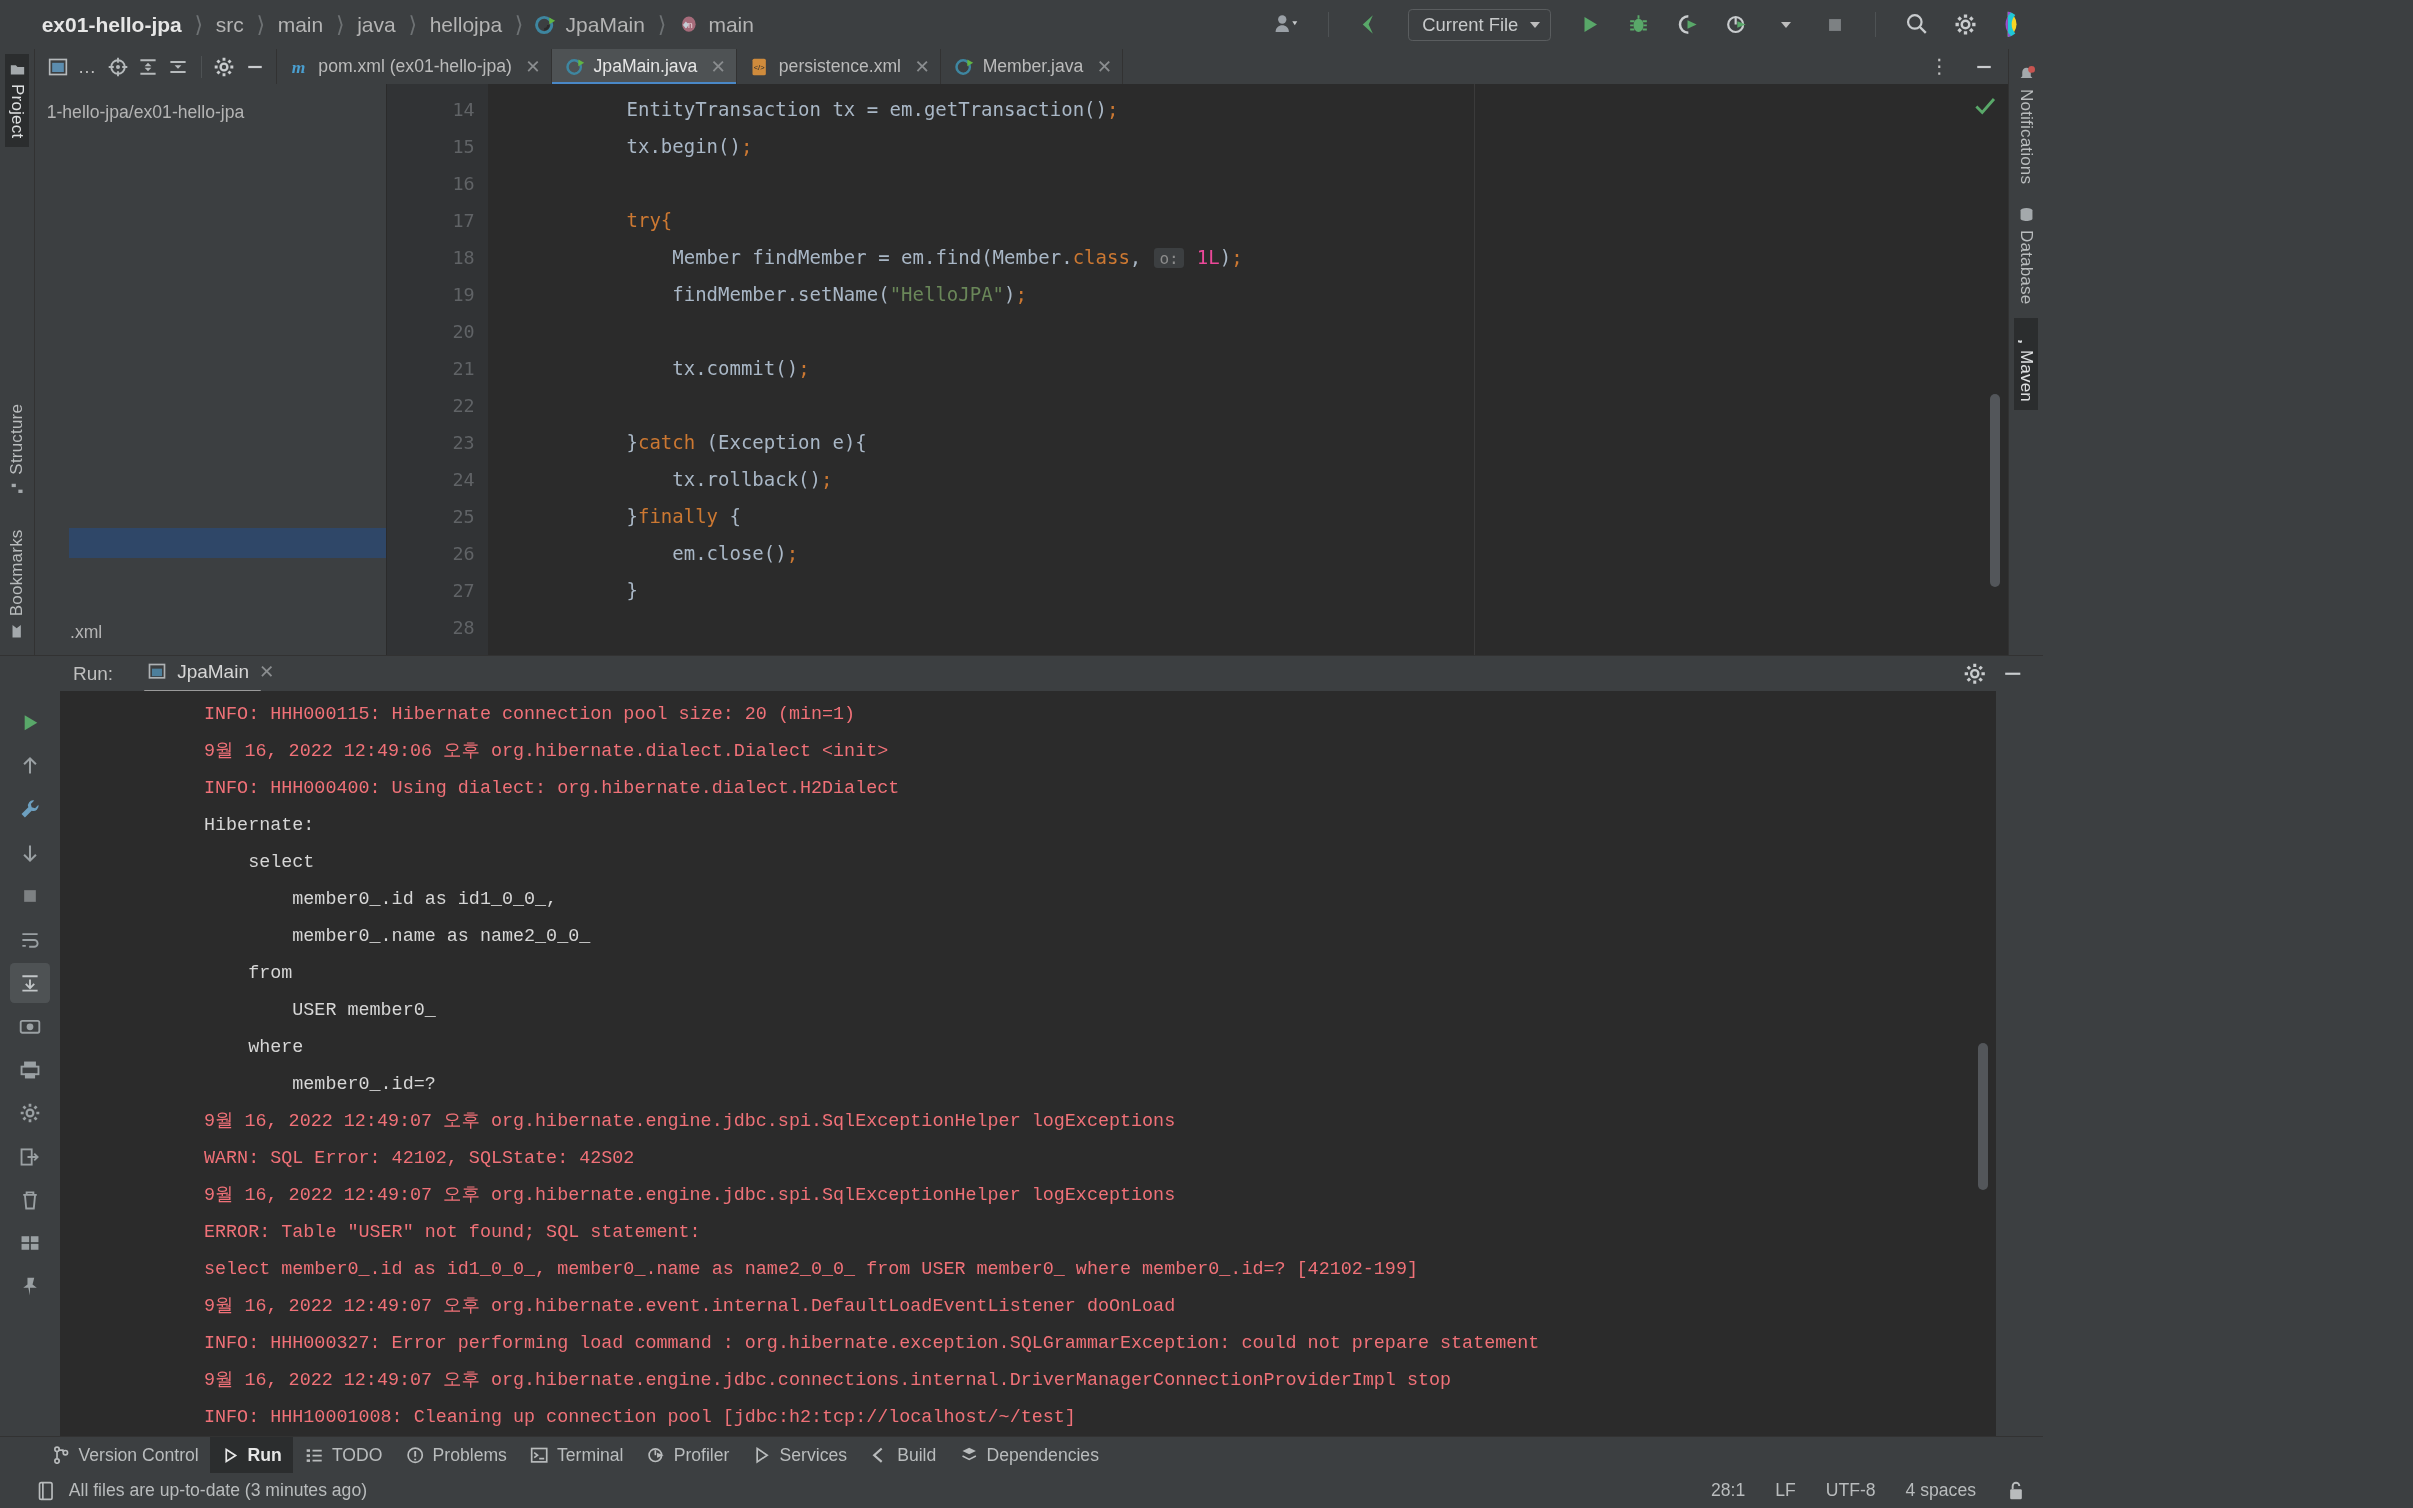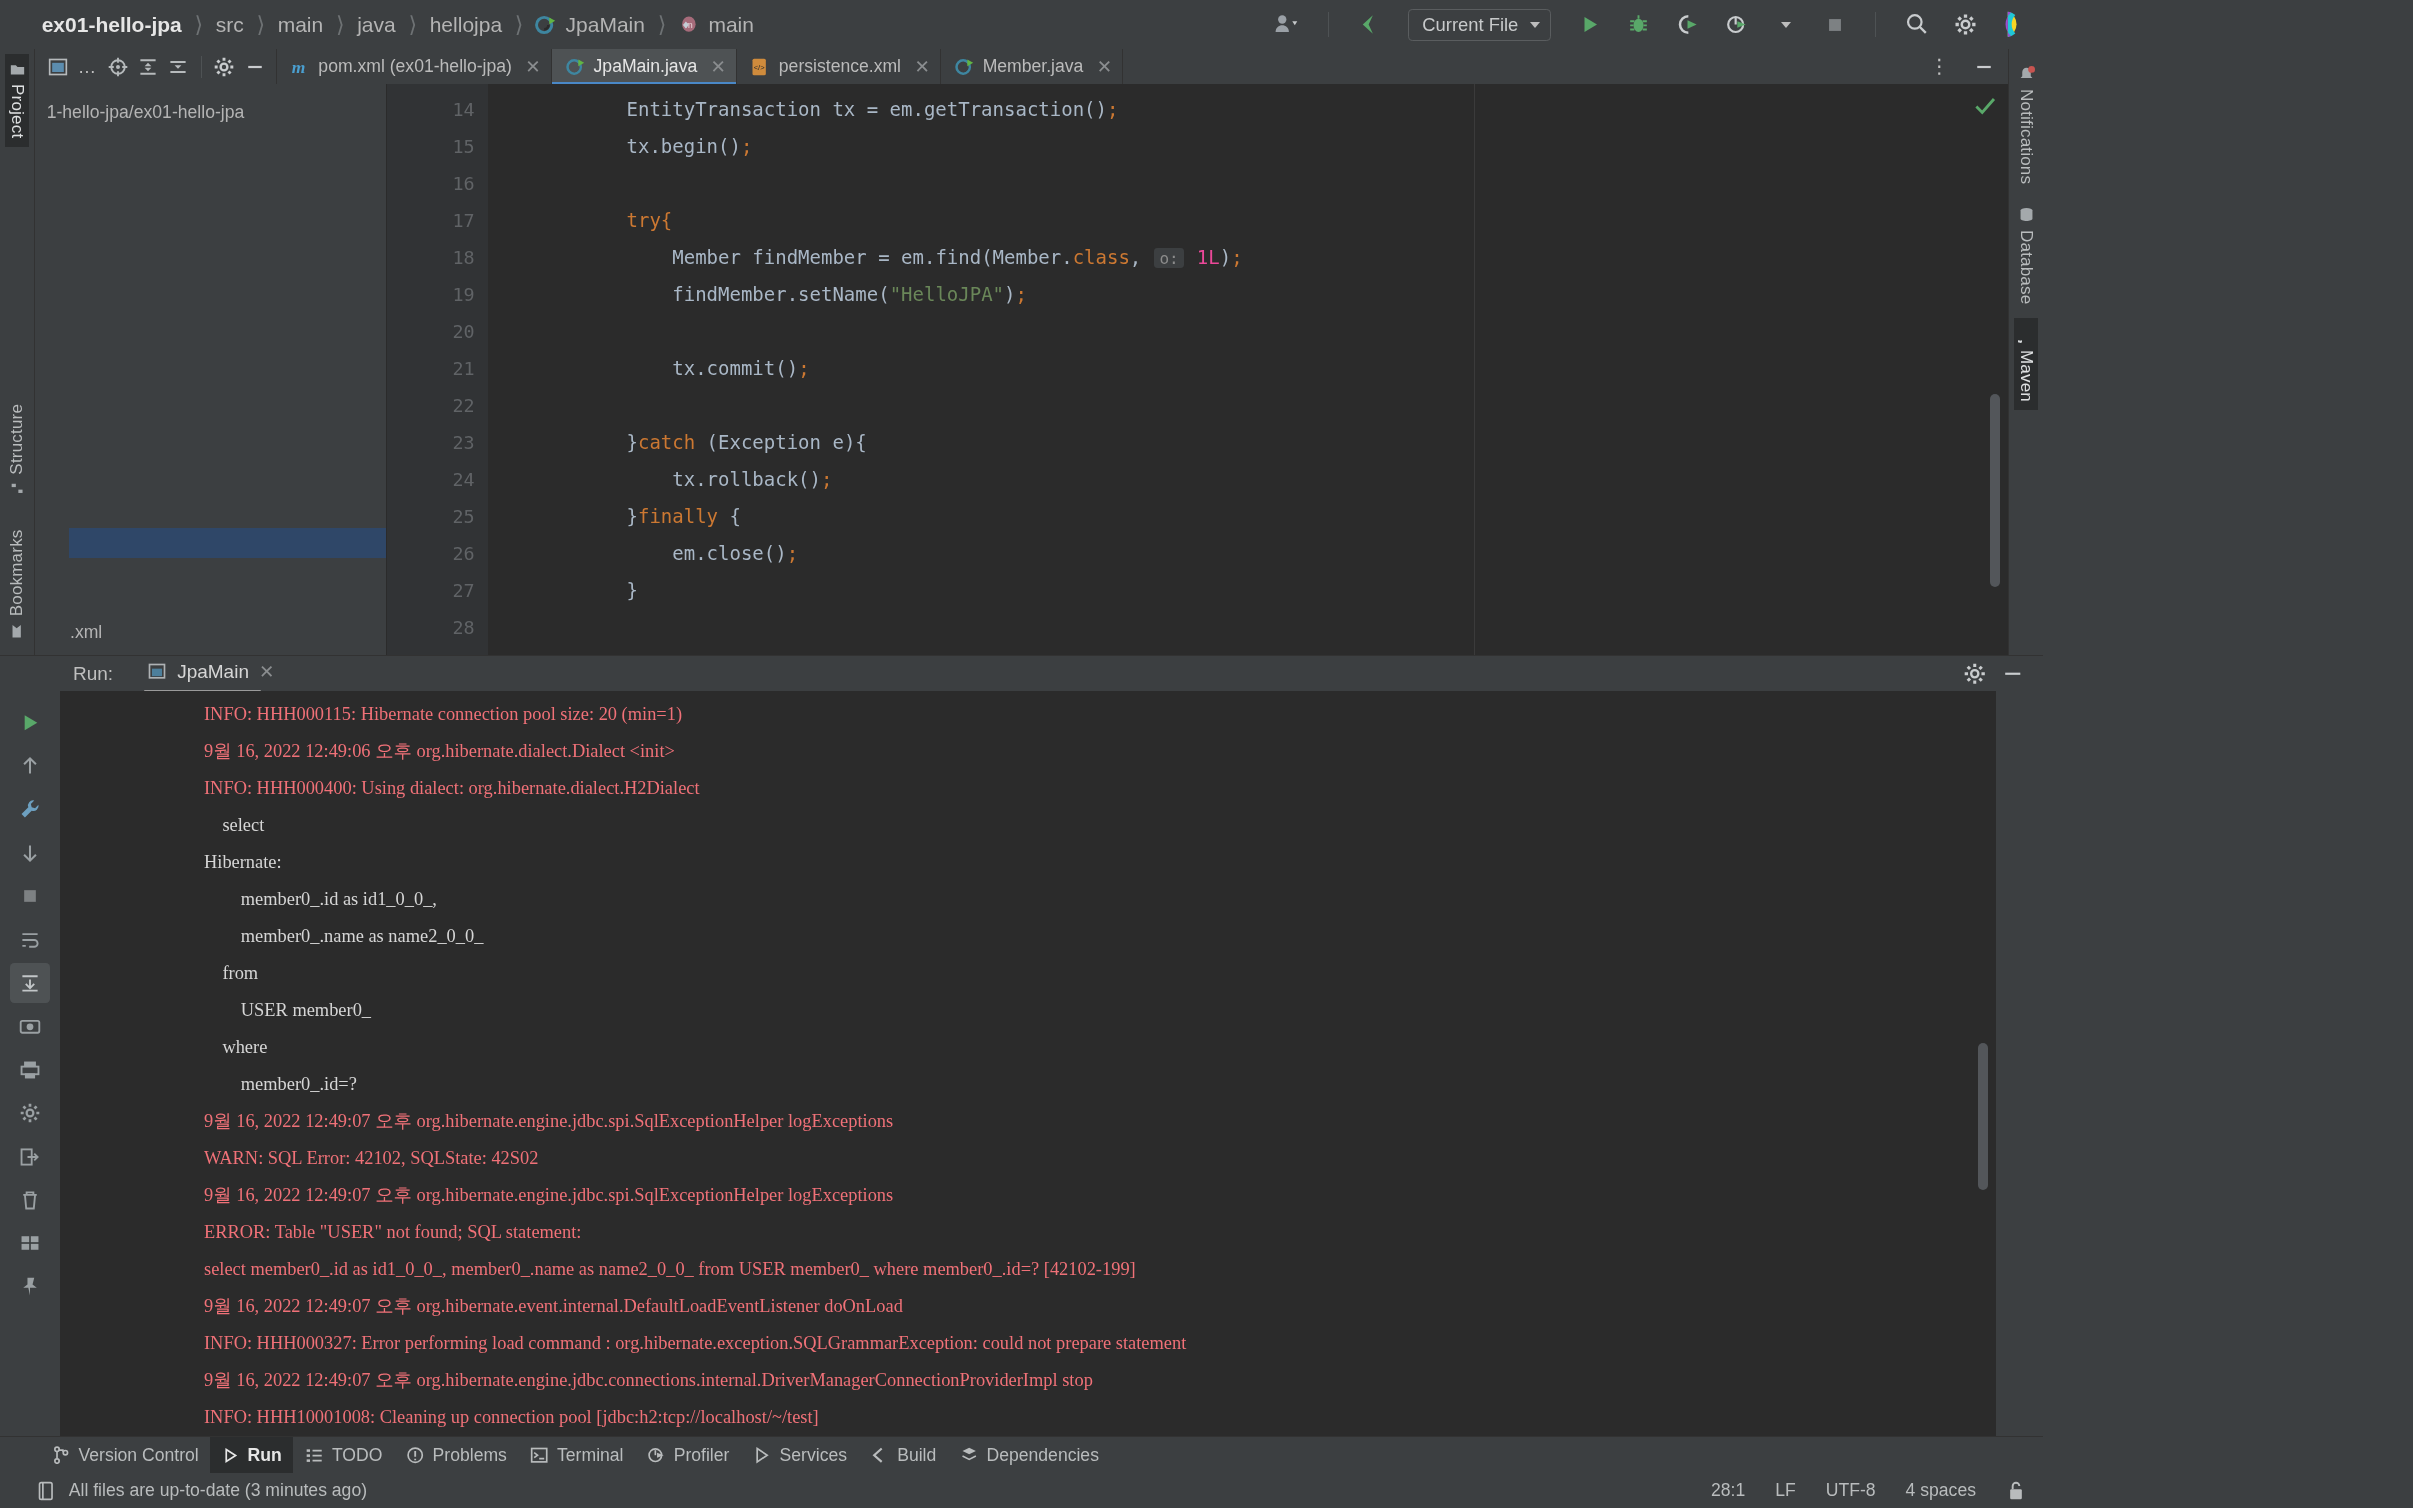--- a/index.html
+++ b/index.html
@@ -118,21 +118,21 @@
   .runhdr-right { margin-left: auto; display: flex; align-items: center; gap: 15px; padding-right: 18.4px; }
   .runbody { flex: 1 1 auto; display: flex; min-height: 0; }
   .runtools {
     width: 60px; flex: 0 0 60px; background: #3c3f41; display: flex; flex-direction: column;
     align-items: center; padding-top: 11.7px; gap: 3.4px;
   }
   .rt-btn { width: 40px; height: 40px; display: flex; align-items: center; justify-content: center; border-radius: 4.2px; }
   .rt-btn.on { background: #4e5254; }
   .console {
     flex: 1 1 auto; background: #2b2b2b; overflow: hidden; position: relative;
-    font-family: Liberation Serif, serif; font-size: 18.4px; padding: 5px 0 0 0;
+    font-family: Liberation Mono, monospace; font-size: 18.4px; padding: 5px 0 0 0;
   }
   .coline { height: 37px; line-height: 37px; white-space: pre; padding-left: 144px; }
   .co-err { color: #f07178; }
   .co-out { color: #d6d6d6; }
   .console .cscroll { position: absolute; right: 8.4px; width: 10px; background: #53565a; border-radius: 5px; }
   .run-extra { width: 47px; flex: 0 0 47px; background: #3c3f41; display:flex; flex-direction:column; align-items:center; padding-top:8.4px; }
 
   
   .bottombar {
     height: 37px; flex: 0 0 37px; background: #3c3f41; display: flex; align-items: center;
@@ -568,22 +568,22 @@
           <svg width="22" height="22" viewBox="0 0 26 26">
               <path d="M10 2h8l-2 8 5 4H13v9l-2-9H5l5-4z" fill="#9aa0a3"></path>
             </svg>
         </div>
       </div>
 
       <div class="console">
         <div class="coline co-err">INFO: HHH000115: Hibernate connection pool size: 20 (min=1)</div>
         <div class="coline co-err">9월 16, 2022 12:49:06 오후 org.hibernate.dialect.Dialect &lt;init&gt;</div>
         <div class="coline co-err">INFO: HHH000400: Using dialect: org.hibernate.dialect.H2Dialect</div>
+        <div class="coline co-out">Hibernate: </div>
         <div class="coline co-out">    select</div>
-        <div class="coline co-out">Hibernate: </div>
         <div class="coline co-out">        member0_.id as id1_0_0_,</div>
         <div class="coline co-out">        member0_.name as name2_0_0_</div>
         <div class="coline co-out">    from</div>
         <div class="coline co-out">        USER member0_</div>
         <div class="coline co-out">    where</div>
         <div class="coline co-out">        member0_.id=?</div>
         <div class="coline co-err">9월 16, 2022 12:49:07 오후 org.hibernate.engine.jdbc.spi.SqlExceptionHelper logExceptions</div>
         <div class="coline co-err">WARN: SQL Error: 42102, SQLState: 42S02</div>
         <div class="coline co-err">9월 16, 2022 12:49:07 오후 org.hibernate.engine.jdbc.spi.SqlExceptionHelper logExceptions</div>
         <div class="coline co-err">ERROR: Table "USER" not found; SQL statement:</div>

